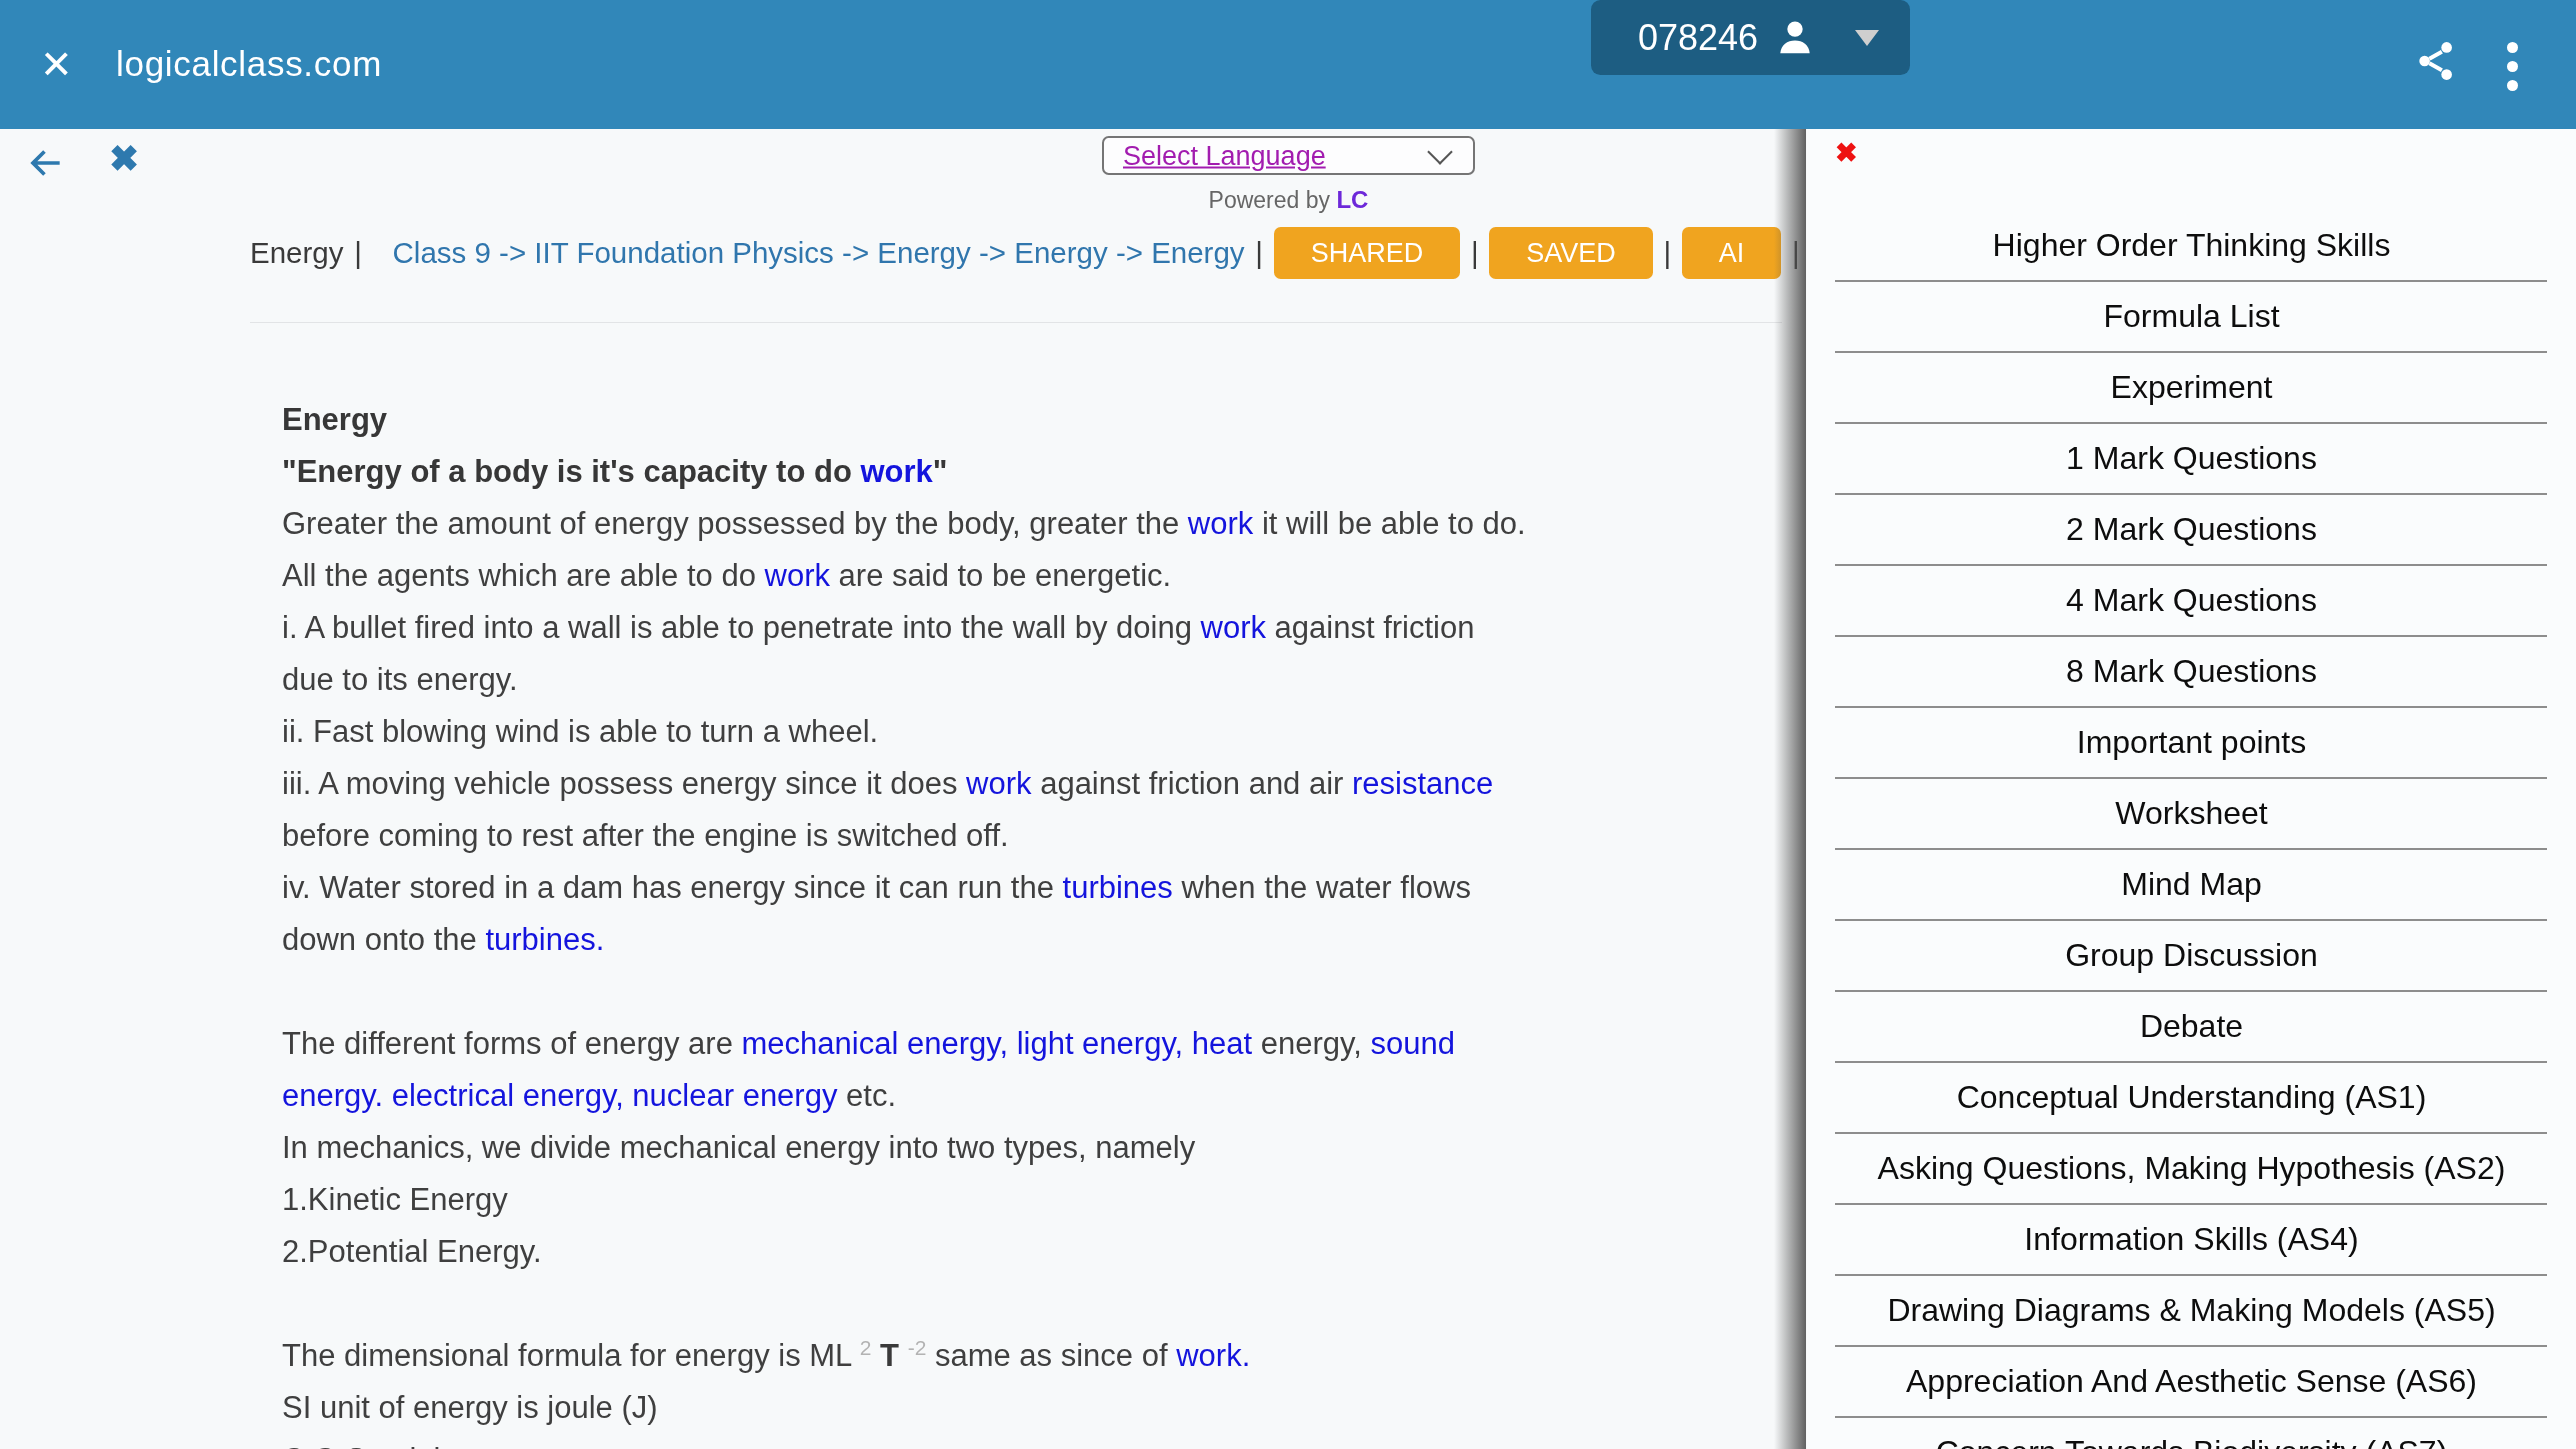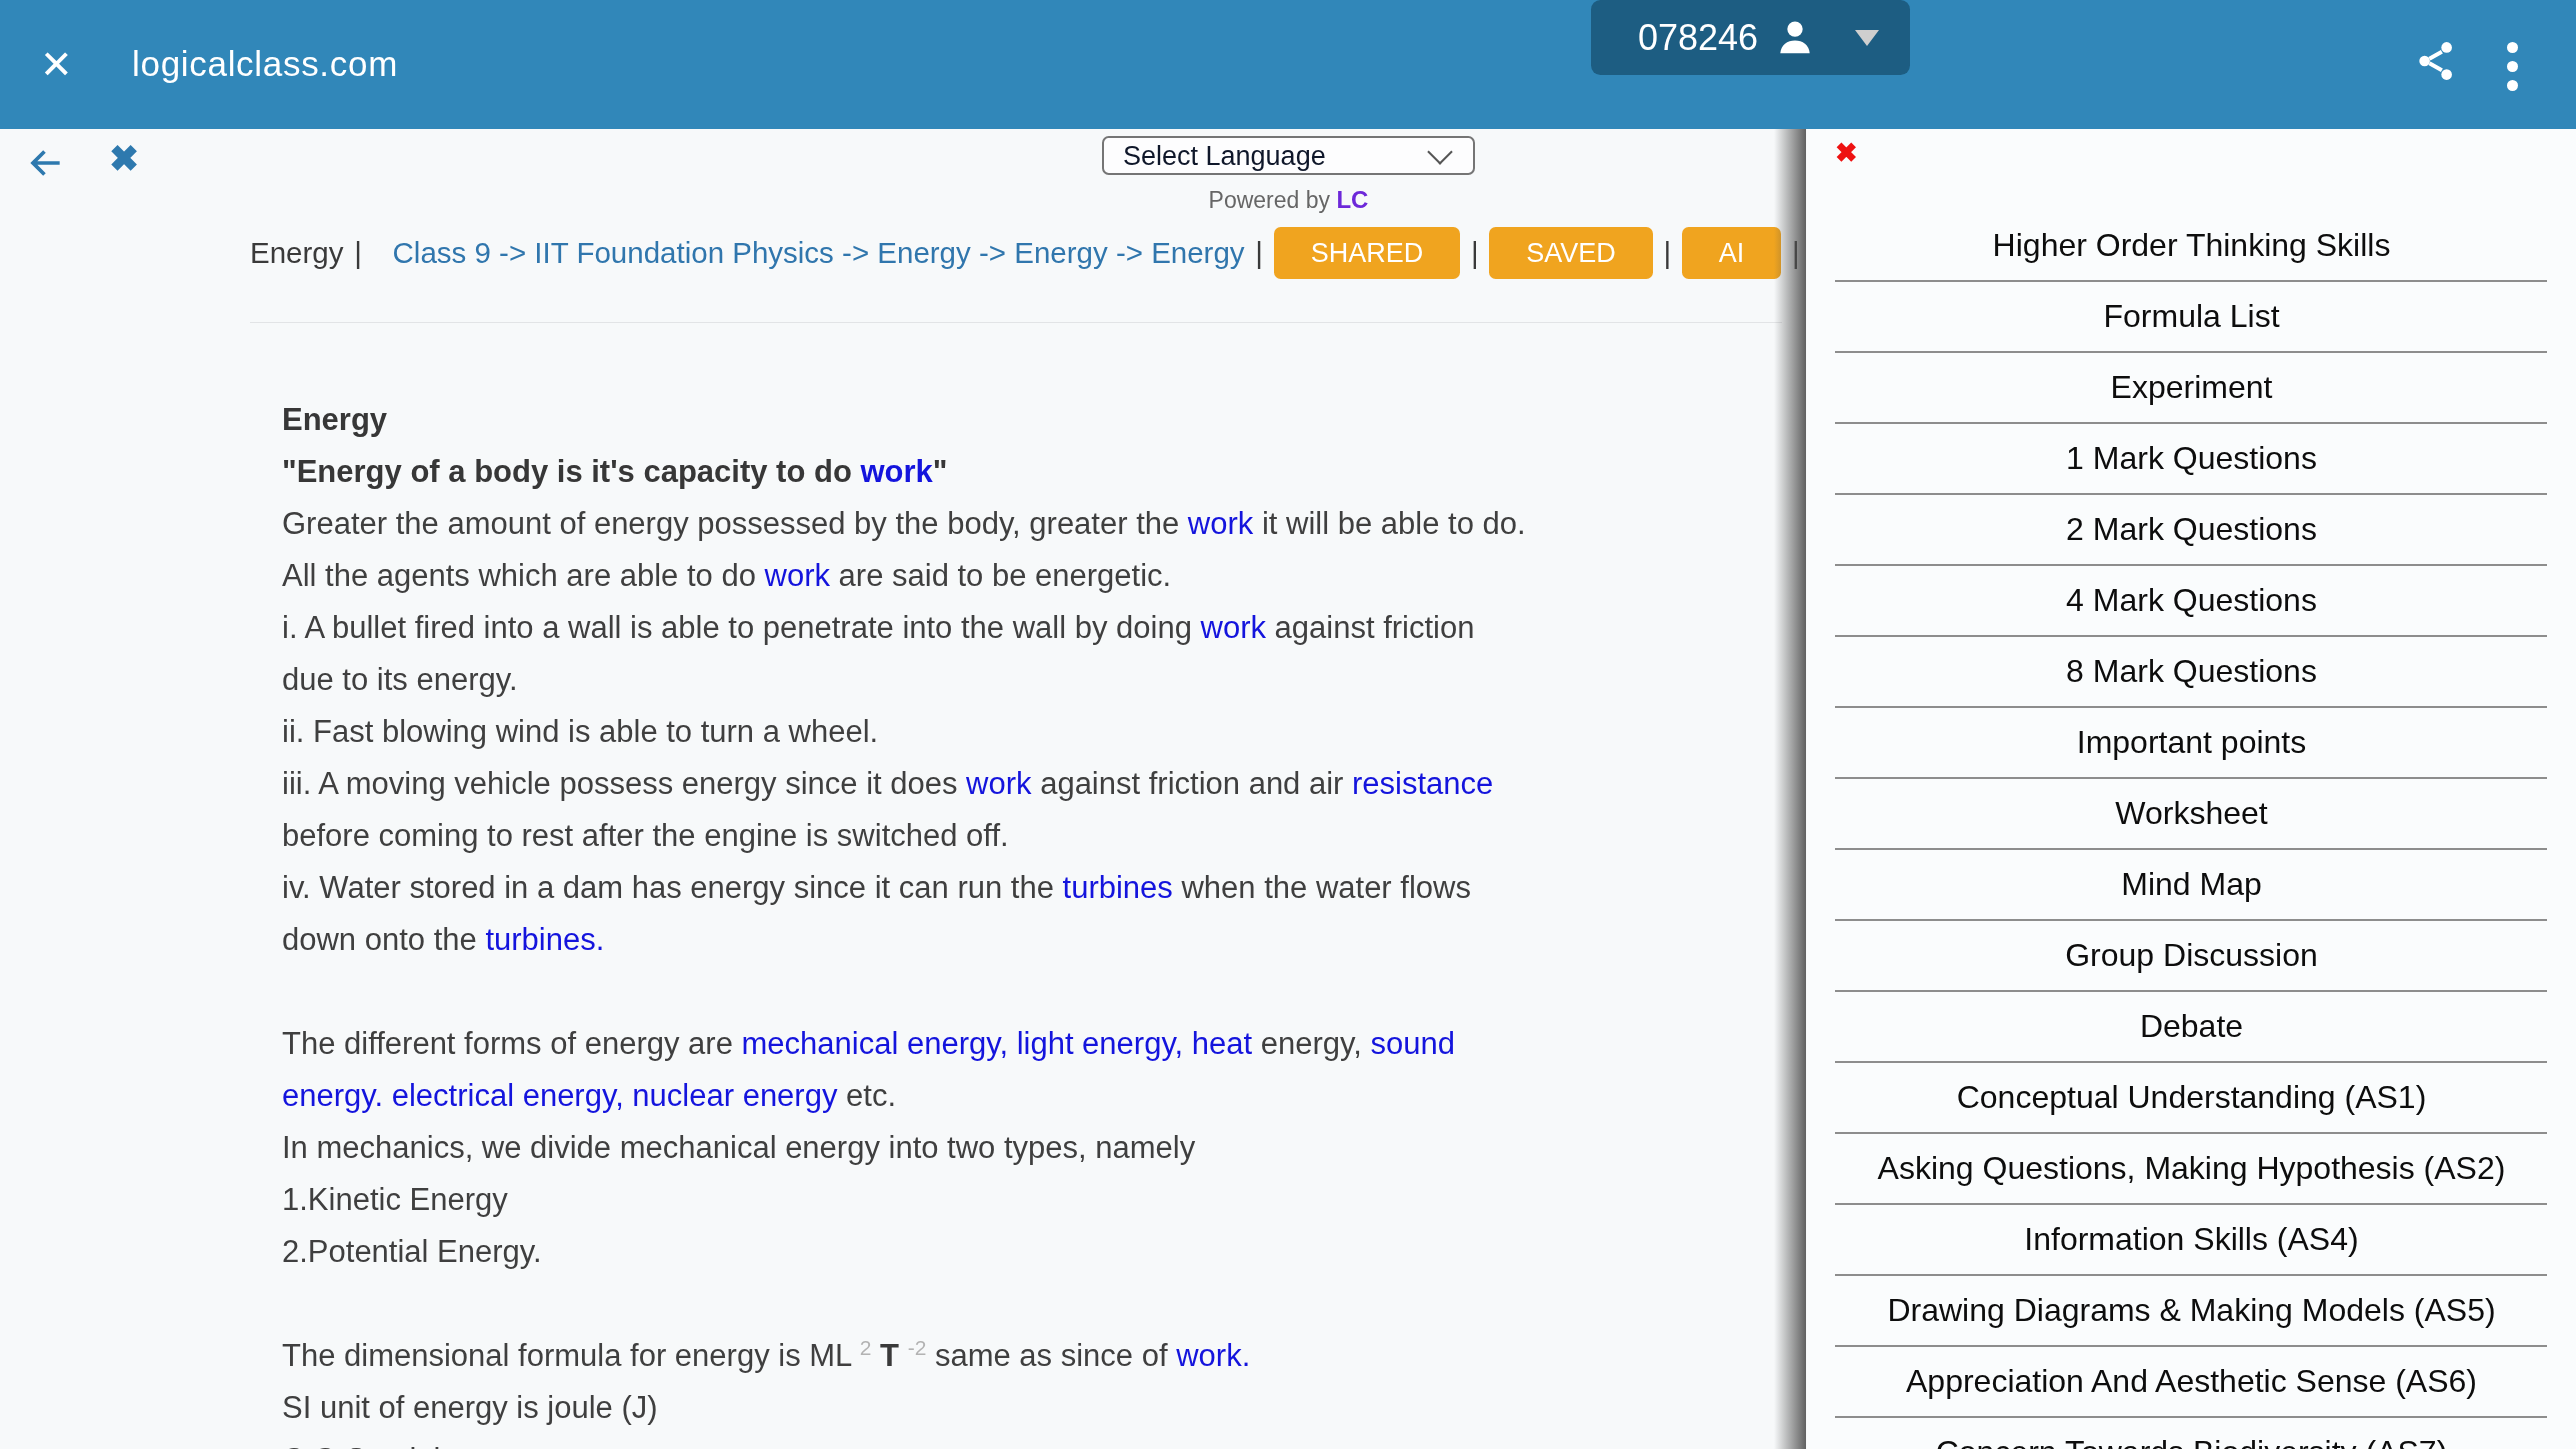--- a/index.html
+++ b/index.html
@@ -3,39 +3,39 @@
 <meta charset="utf-8">
 <style>
   html,body{margin:0;padding:0;background:#e9ebec;}
   .page{position:relative;width:2576px;height:1449px;background:#f7f9fa;
         font-family:"Liberation Sans",sans-serif;overflow:hidden;}
 
   
   .topbar{position:absolute;left:0;top:0;width:2576px;height:129px;background:#3187b9;}
   .tb-close{position:absolute;left:40px;top:50%;transform:translateY(-52%);
             font-size:39px;color:#ffffff;cursor:pointer;}
-  .tb-site{position:absolute;left:132px;top:50%;transform:translateY(-52%);
+  .tb-site{position:absolute;left:116px;top:50%;transform:translateY(-52%);
            font-size:35px;color:#ffffff;letter-spacing:0.7px;}
   .badge{position:absolute;left:1591px;top:0;width:319px;height:75px;background:#1d5d82;
          border-radius:9.4px;display:flex;align-items:center;padding-left:47px;
          box-sizing:border-box;cursor:pointer;}
   .badge .uid{font-size:36px;color:#ffffff;}
   .badge svg{margin-left:16px;}
   .tri{width:0;height:0;border-left:12.7px solid transparent;border-right:12.7px solid transparent;
        border-top:16px solid #cfcfcf;margin-left:39px;}
   .share{position:absolute;left:2414px;top:39px;cursor:pointer;}
   .kebab{position:absolute;left:2507px;top:42px;display:flex;flex-direction:column;gap:7.4px;cursor:pointer;}
   .kebab i{width:11.4px;height:11.4px;border-radius:50%;background:#ffffff;}
 
   
   .back{position:absolute;left:21.5px;top:141px;cursor:pointer;}
   .bluex{position:absolute;left:109px;top:138px;font-size:36px;font-weight:bold;color:#2e79ae;cursor:pointer;}
   .selbox{position:absolute;left:1102px;top:136px;width:373px;height:39px;border:2px solid #757575;
           border-radius:6.7px;background:#fdfdfe;box-sizing:border-box;cursor:pointer;}
-  .selbox .sv{position:absolute;left:19px;top:50%;transform:translateY(-50%);font-size:27px;color:#0f172a;}
+  .selbox .sv{position:absolute;left:19px;top:50%;transform:translateY(-50%);font-size:27px;color:#a21caf;text-decoration:underline;}
   .selbox .chev{position:absolute;right:24px;top:5.4px;width:16px;height:16px;
                 border-right:2px solid #555555;border-bottom:2px solid #555555;transform:rotate(45deg);}
   .powered{position:absolute;left:1102px;top:186px;width:373px;text-align:center;
            font-size:23px;color:#666666;}
   .powered b{font-size:24px;color:#6d28d9;}
 
   .crumb{position:absolute;left:250px;top:224px;height:58px;display:flex;align-items:center;
          font-size:29.5px;color:#3a3a3a;white-space:pre;}
   .crumb .pl{color:#3076ad;cursor:pointer;margin-left:20px;}
   .crumb .sep{color:#3a3a3a;margin:0 10.7px;}

